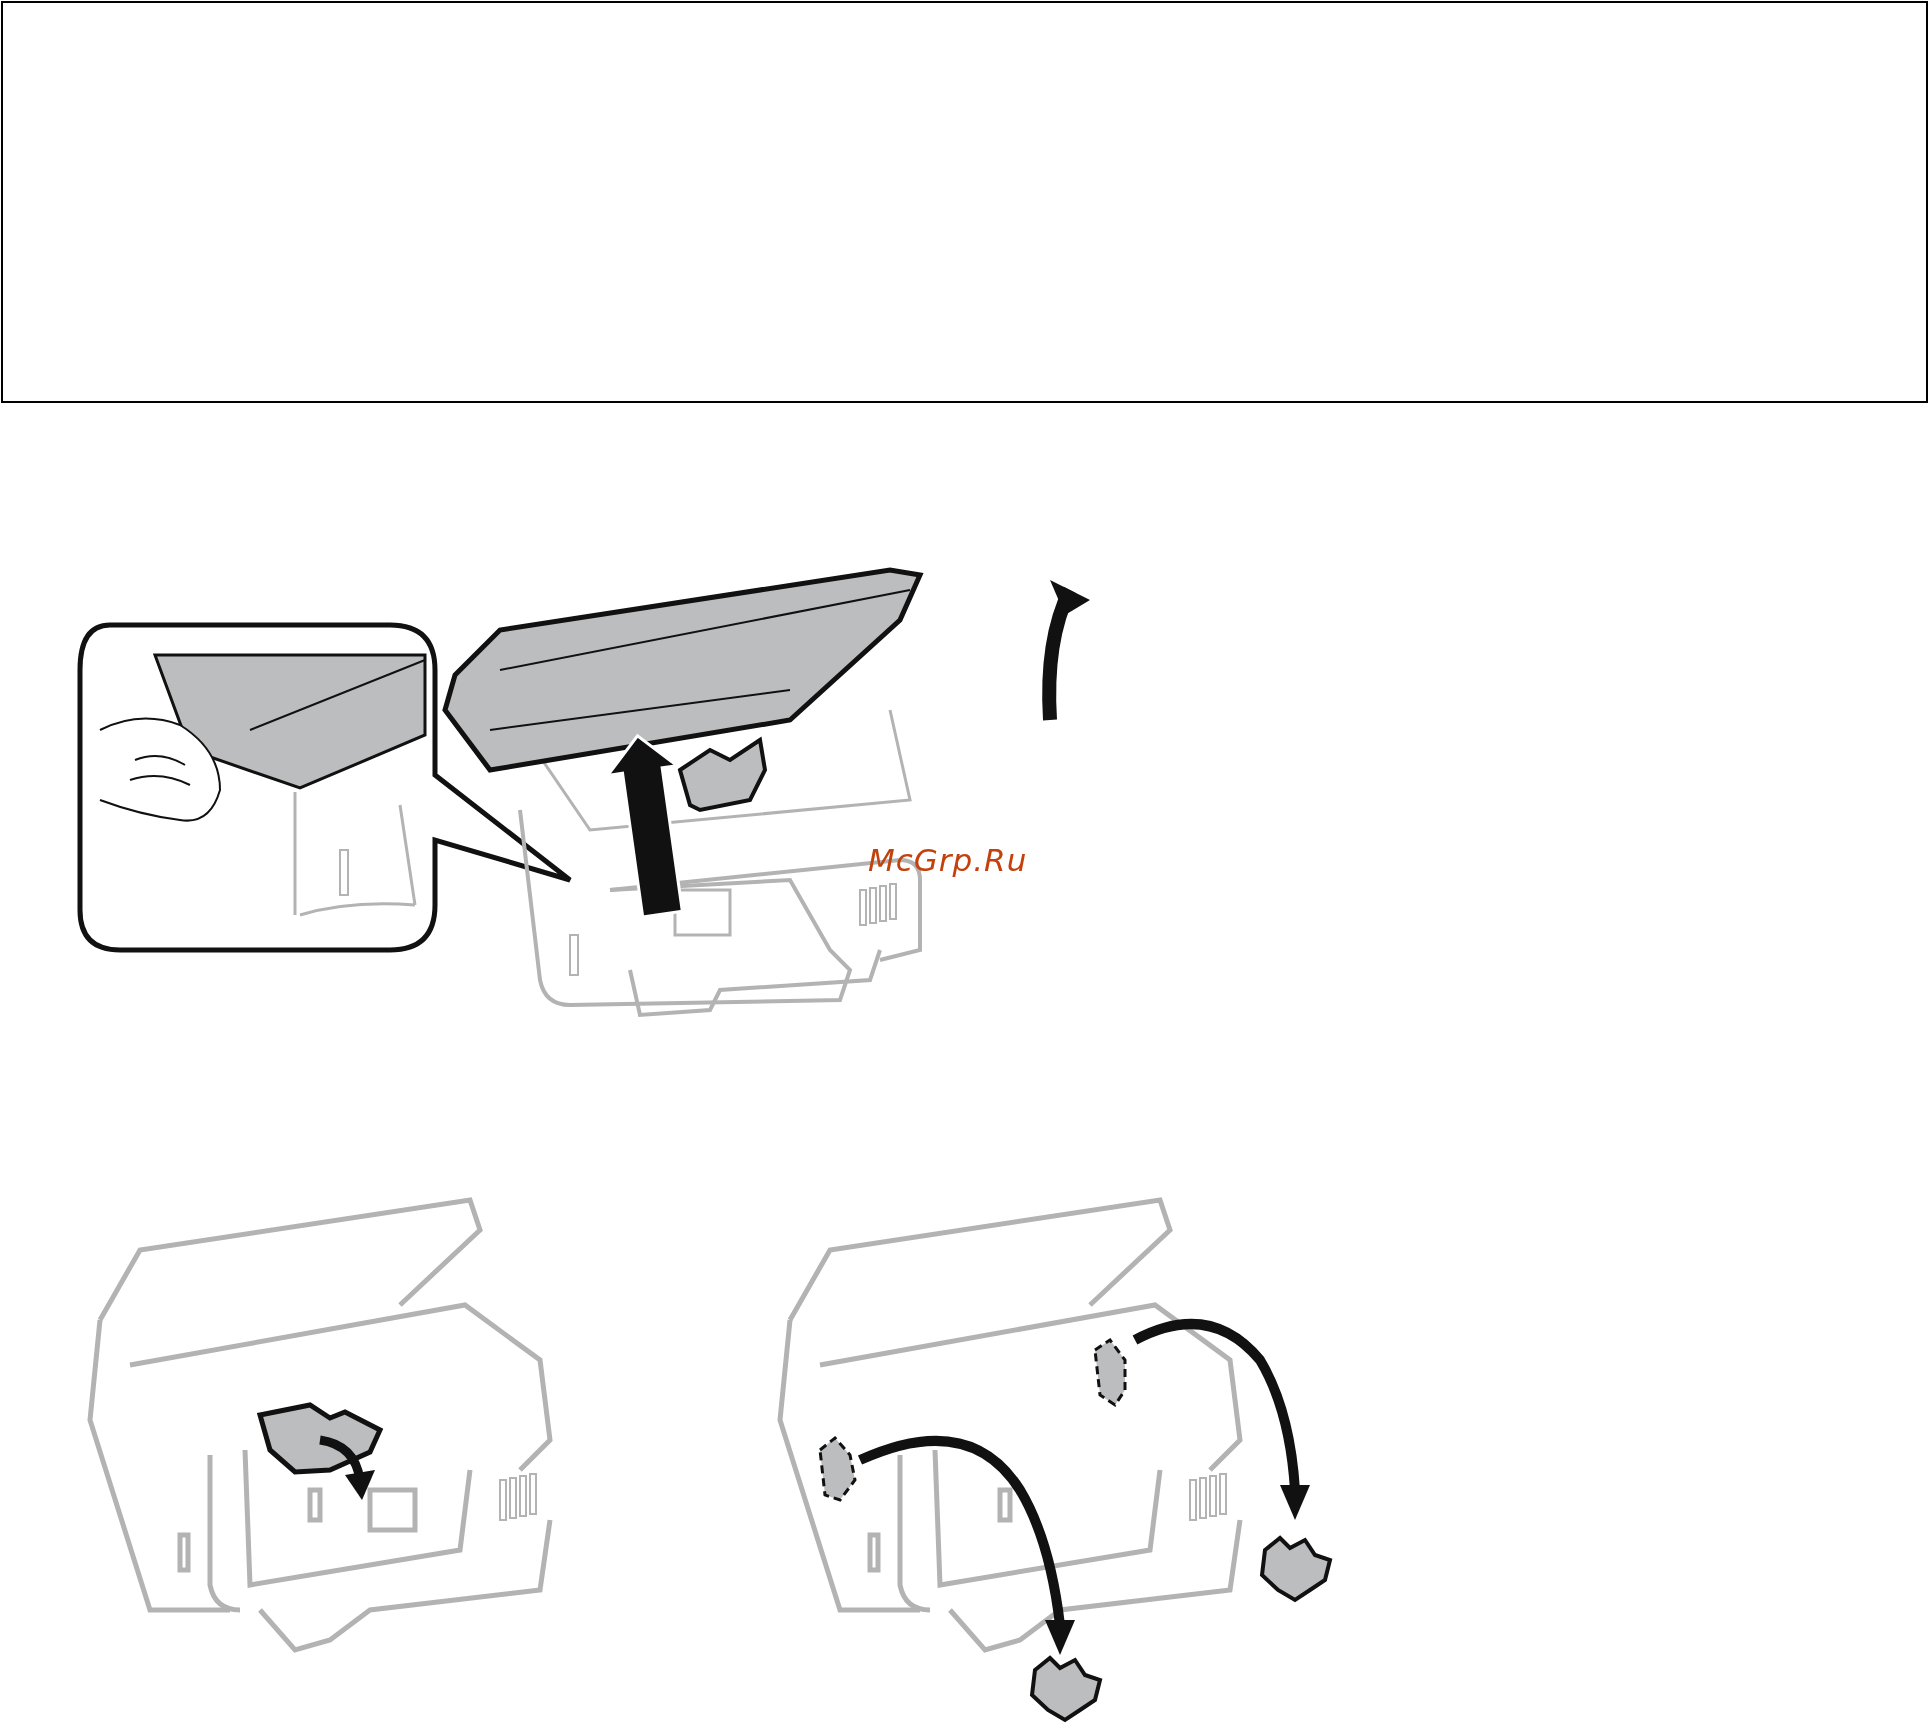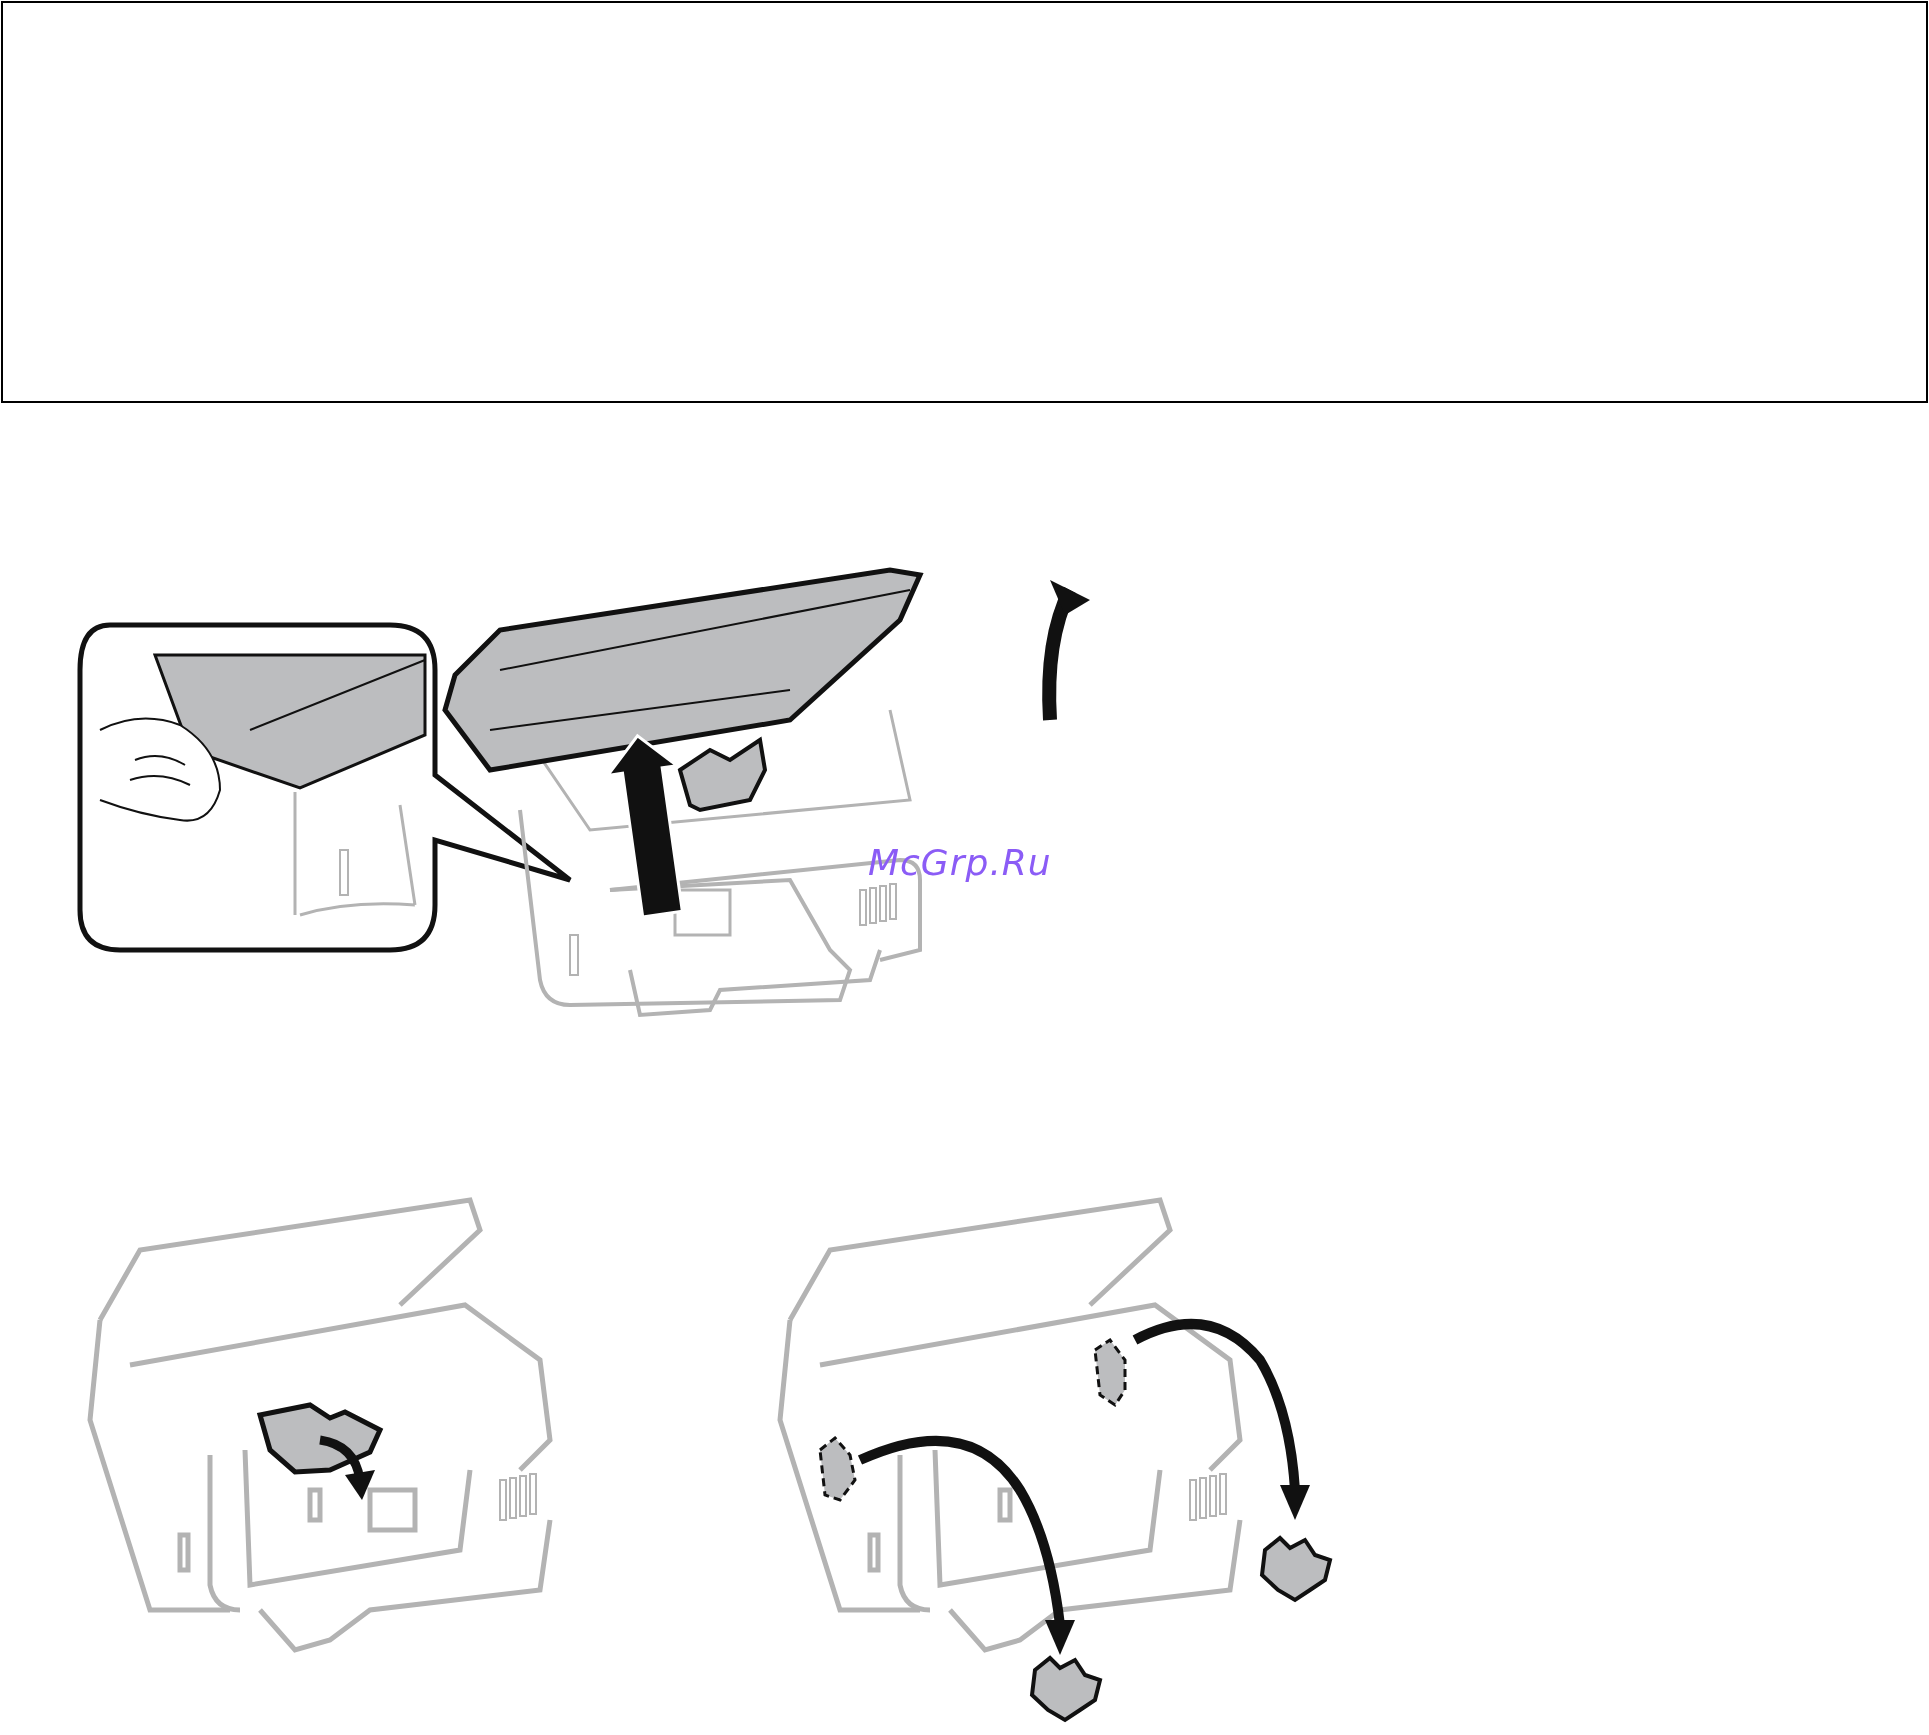--- a/index.html
+++ b/index.html
@@ -1,19 +1,19 @@
 <!DOCTYPE html>
 <html><head>
   <meta charset="utf-8">
   <style>
     html, body { margin: 0; padding: 0; background: #ffffff; }
     body { width: 1929px; height: 1735px; position: relative; overflow: hidden; font-family: "DejaVu Sans", sans-serif; }
     .note-box { position: absolute; left: 1px; top: 1px; width: 1923px; height: 398px; border: 2px solid #000; background: #fff; }
     .fig { position: absolute; }
-    .watermark { position: absolute; left: 868px; top: 842px; font-family: "DejaVu Sans", sans-serif; font-style: italic; font-size: 36px; color: #8b5cf6; letter-spacing: 1px; }
+    .watermark { position: absolute; left: 868px; top: 842px; font-family: "DejaVu Sans", sans-serif; font-style: italic; font-size: 31px; color: #c2410c; letter-spacing: 1px; }
     svg { display: block; }
   </style>
 </head>
 <body>
 
 <div class="note-box"></div>
 
 <div class="fig" style="left:70px; top:560px;">
   <svg width="1050" height="460" viewBox="0 0 1050 460">
 

